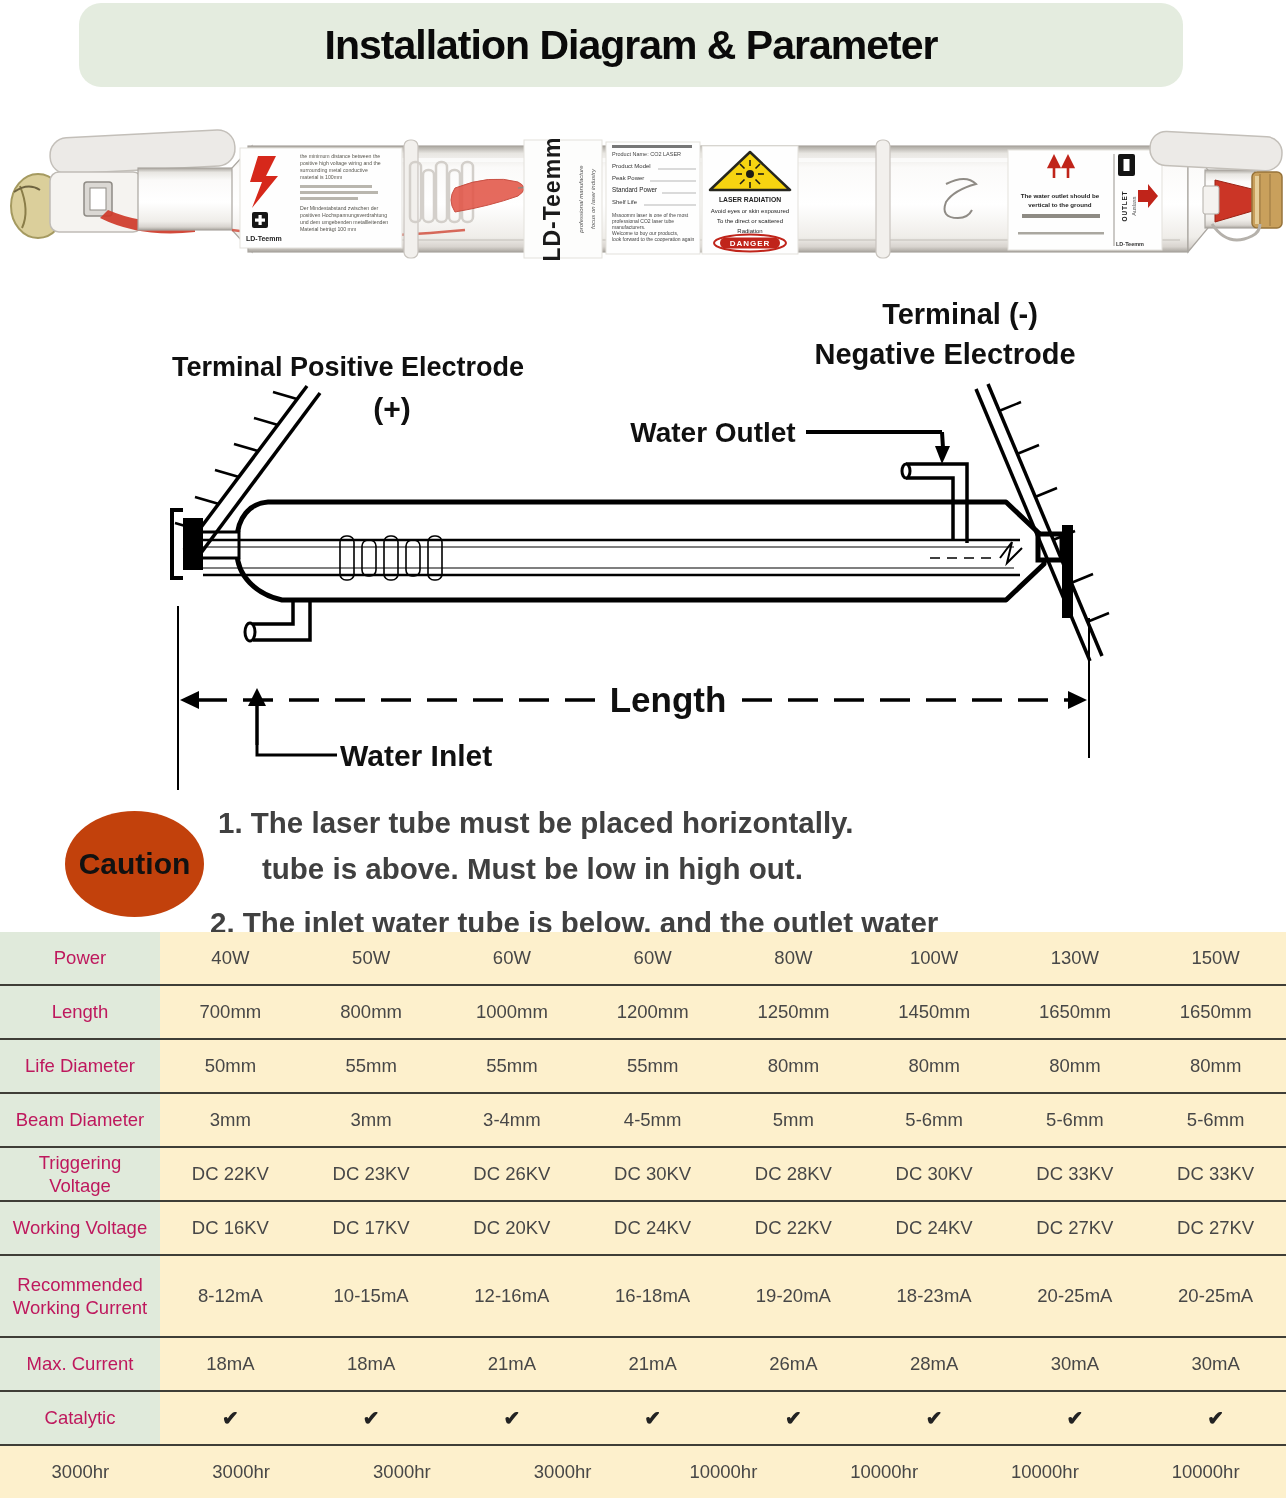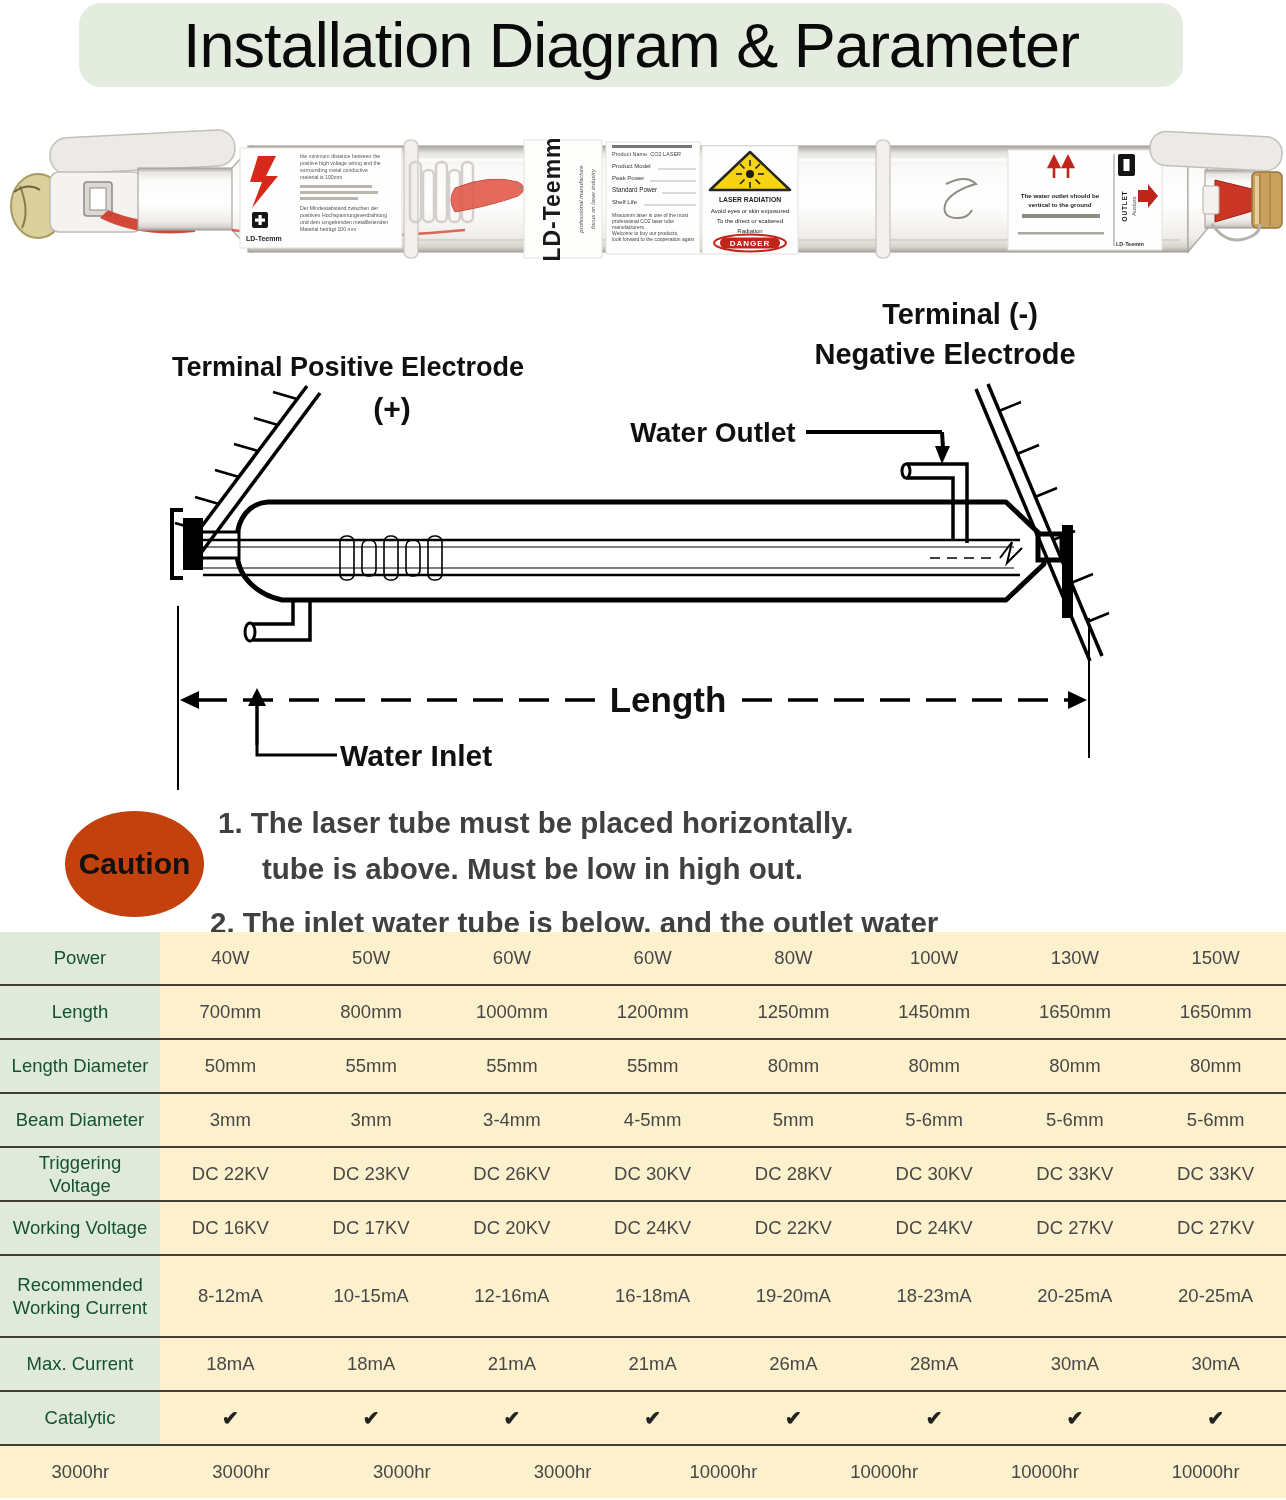--- a/index.html
+++ b/index.html
@@ -1,41 +1,41 @@
 <!DOCTYPE html>
 <html><head>
 <meta charset="utf-8">
 <style>
   html,body{margin:0;padding:0;background:#fff;}
   #page{position:relative;width:1286px;height:1500px;background:#fff;overflow:hidden;
         font-family:"Liberation Sans",sans-serif;color:#222;}
   
   .title-bar{position:absolute;left:79px;top:3px;width:1104px;height:84px;background:#e4ecdf;
              border-radius:22px;display:flex;align-items:center;justify-content:center;}
-  .title-bar span{font-size:63px;font-weight:normal;color:#0a0a0a;letter-spacing:-1px;white-space:nowrap;}
+  .title-bar span{font-size:41px;font-weight:bold;color:#0a0a0a;letter-spacing:-1px;white-space:nowrap;}
   
   .photo-wrap{position:absolute;left:0;top:126px;width:1286px;height:148px;}
   .diagram-wrap{position:absolute;left:0;top:288px;width:1286px;height:505px;}
   .diagram-wrap text{font-family:"Liberation Sans",sans-serif;font-weight:bold;fill:#101010;}
   .photo-wrap text{font-family:"Liberation Sans",sans-serif;}
   
   .caution-badge{position:absolute;left:65px;top:811px;width:139px;height:106px;background:#c2410c;
                  border-radius:50%;display:flex;align-items:center;justify-content:center;}
   .caution-badge span{font-size:30px;font-weight:bold;color:#111;}
   .caution-line{position:absolute;font-size:29.5px;font-weight:bold;color:#404040;white-space:nowrap;}
   #caut1{left:218px;top:806px;}
   #caut2{left:210px;top:858px;margin-top:48px;}
   #caut3{left:262px;top:852px;}
   
   .ptable{position:absolute;left:0;top:932px;width:1286px;height:568px;overflow:hidden;}
   .prow{display:flex;height:52px;}
   .prow + .prow{border-top:2px solid #3f3e37;}
   .prow.tall{height:80px;}
   .plabel{width:160px;background:#e0eadb;display:flex;align-items:center;justify-content:center;
-          text-align:center;font-size:18.5px;color:#14532d;line-height:1.25;padding:0 11px;box-sizing:border-box;}
+          text-align:center;font-size:18.5px;color:#be185d;line-height:1.25;padding:0 11px;box-sizing:border-box;}
   .pcell{flex:1;background:#fdf0cc;display:flex;align-items:center;justify-content:center;
          font-size:18.5px;color:#474747;white-space:nowrap;}
   .pcell.check{font-size:20px;font-weight:bold;color:#222;}
 </style>
 </head>
 <body>
 
 <div id="page">
 
   <div class="title-bar">
@@ -324,21 +324,21 @@
         <div class="pcell">700mm</div>
         <div class="pcell">800mm</div>
         <div class="pcell">1000mm</div>
         <div class="pcell">1200mm</div>
         <div class="pcell">1250mm</div>
         <div class="pcell">1450mm</div>
         <div class="pcell">1650mm</div>
         <div class="pcell">1650mm</div>
       </div>
       <div class="prow">
-        <div class="plabel">Length Diameter</div>
+        <div class="plabel">Life Diameter</div>
         <div class="pcell">50mm</div>
         <div class="pcell">55mm</div>
         <div class="pcell">55mm</div>
         <div class="pcell">55mm</div>
         <div class="pcell">80mm</div>
         <div class="pcell">80mm</div>
         <div class="pcell">80mm</div>
         <div class="pcell">80mm</div>
       </div>
       <div class="prow">

